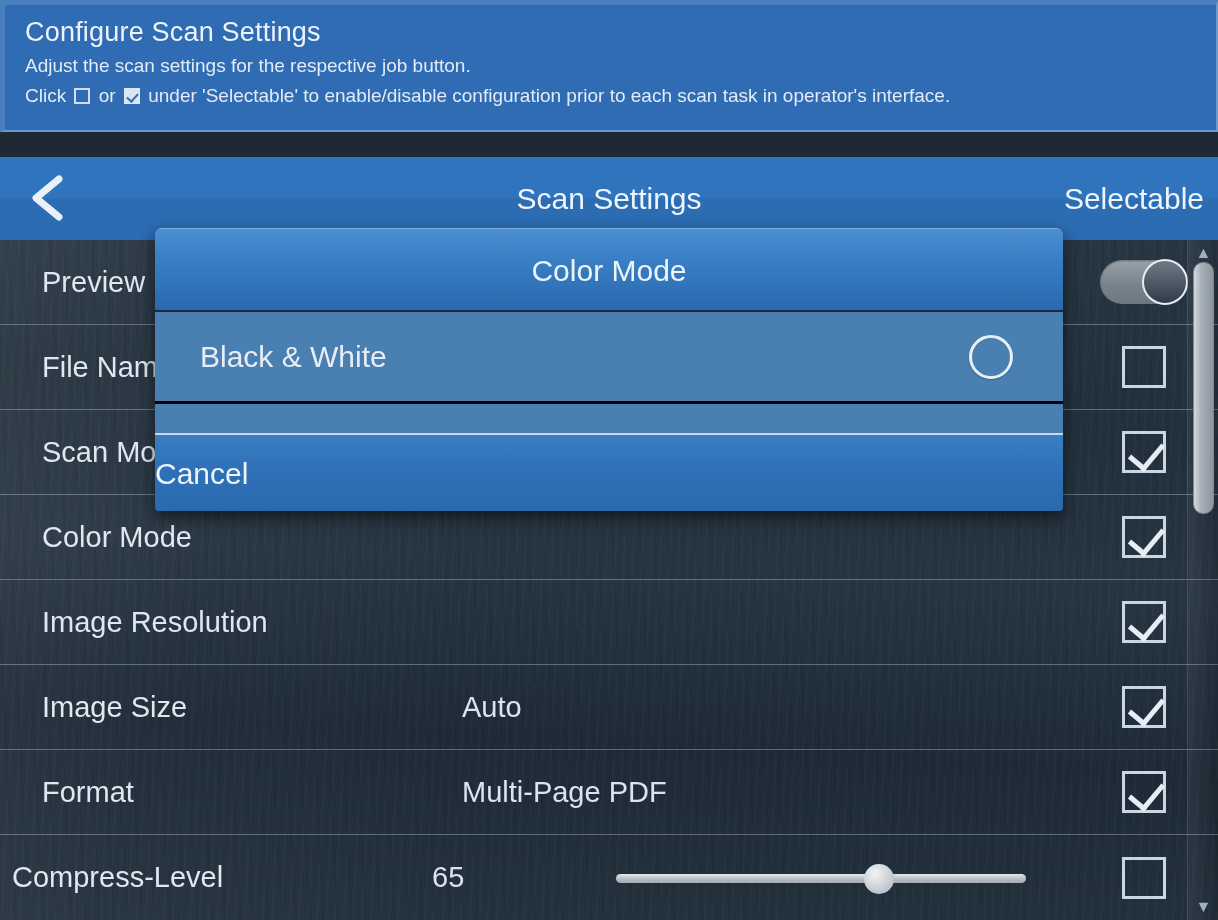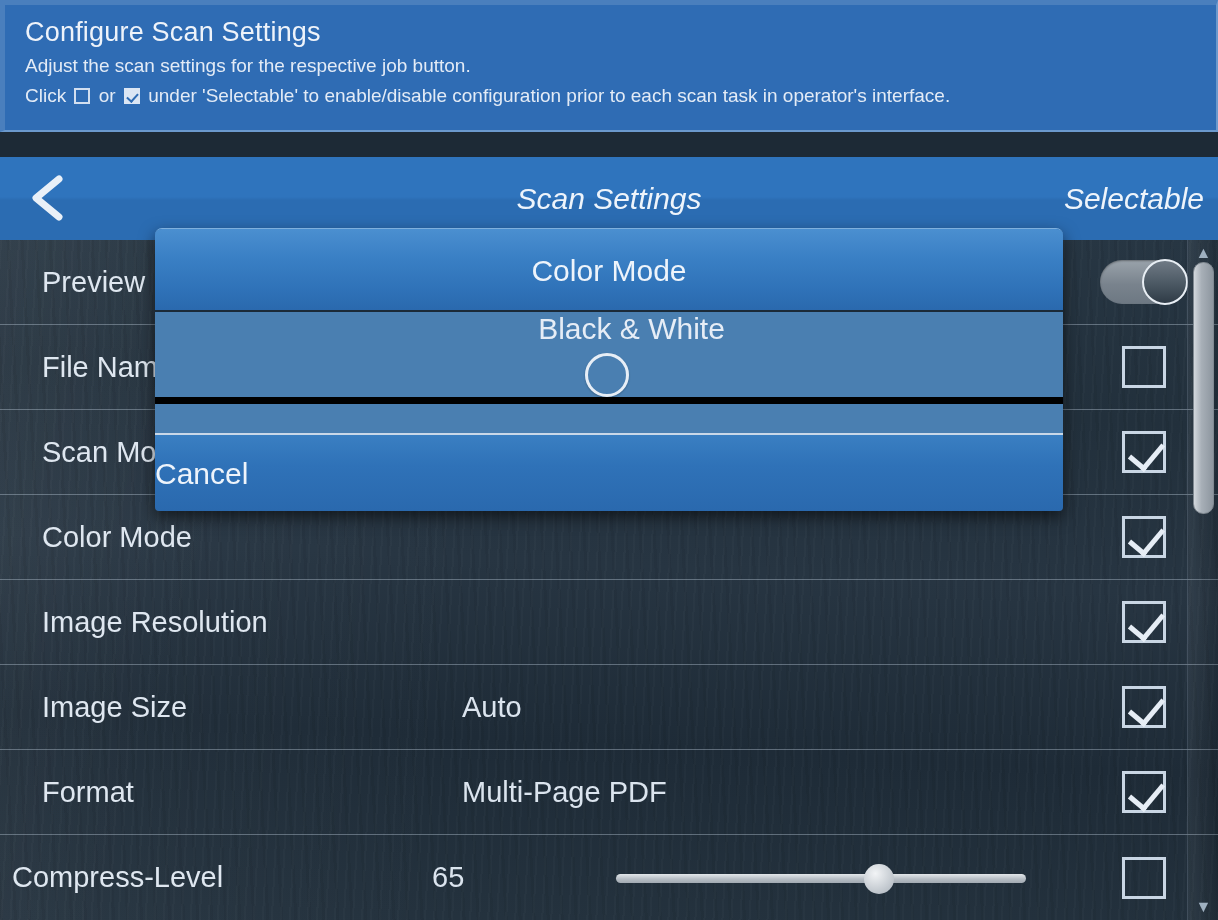--- a/index.html
+++ b/index.html
@@ -34,21 +34,20 @@
     content: ""; position: absolute; left: 3px; top: 1px;
     width: 5px; height: 9px; border: solid #2f6cb4;
     border-width: 0 2px 2px 0; transform: rotate(42deg);
   }
 
   
   .navbar {
     position: absolute; left: 0; top: 157px; width: 1218px; height: 83px;
     background: linear-gradient(to bottom, #2f74bd 0%, #2f74bd 48%, #2b6cb2 52%, #2b6cb2 100%);
     color: #eaf1fa;
-    font-style: italic;
   }
   .nav-back {
     position: absolute; left: 22px; top: 14px; width: 54px; height: 54px;
     cursor: pointer;
   }
   .nav-back svg { display: block; }
   .nav-title {
     position: absolute; left: 0; top: 0; width: 1218px; height: 83px;
     line-height: 83px; text-align: center; font-size: 30px; color: #eef4fb;
   }
@@ -155,21 +154,21 @@
     background: linear-gradient(to bottom, #4b8fd0 0%, #3a80c5 35%, #2f72b8 75%, #2a69ae 100%);
     border-bottom: 2px solid #1b2a38;
   }
   .opt-list { background: #4a7fb1; padding-bottom: 29px; }
   .opt {
     height: 92px; display: flex; align-items: center;
     padding: 0 0 0 45px;
     border-bottom: 1px solid #cfdceb;
     cursor: pointer;
   }
-  .opt:last-of-type { border-bottom: 7px solid #000000; flex-direction: column; }
+  .opt:last-of-type { border-bottom: 3px solid #000000; }
   .opt-label { flex: 1; font-size: 30px; color: #e6edf6; }
   .radio {
     width: 44px; height: 44px; border-radius: 50%;
     border: 3px solid #e7eef6; margin-right: 50px;
     background: transparent;
     box-shadow: 0 1px 2px rgba(0,0,0,.25);
   }
   .radio.sel { background: #dde7f2; }
   .modal-cancel {
     height: 78px; line-height: 78px; 

